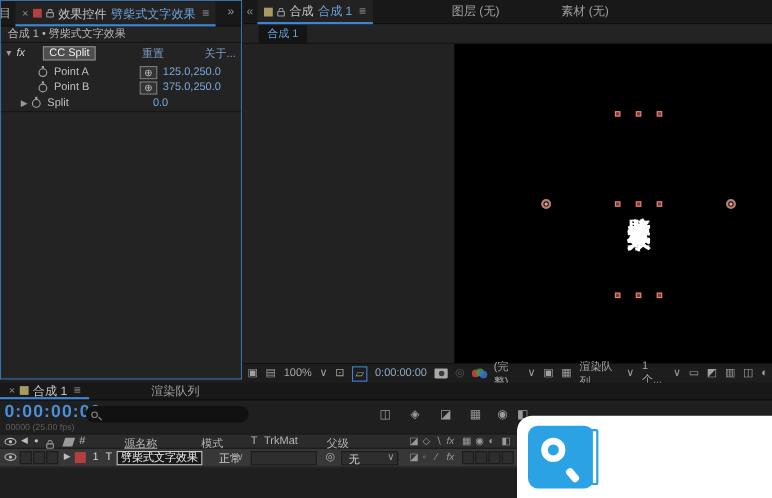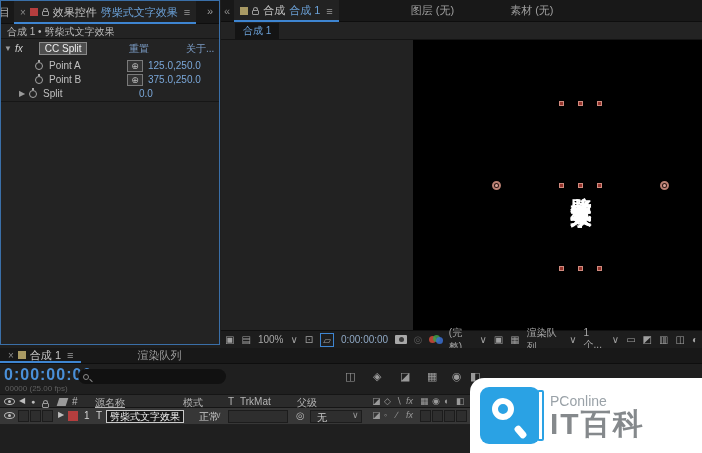--- a/index.html
+++ b/index.html
@@ -289,21 +289,21 @@
     <span class="tl-top-ic" style="left:470px;">◧</span>
   </div>
 
   <div id="tl-header">
     <span class="hcell eye" style="left:4px;top:3px;"></span>
     <span class="hcell" style="left:19px;font-size:8px;color:#bdbdbd;">◀</span>
     <span class="hcell" style="left:31px;font-size:7px;color:#bdbdbd;top:3px;">●</span>
     <span class="hcell lock" style="left:42px;top:5px;"></span>
     <span class="hcell tag" style="left:58px;top:3px;"></span>
     <span class="hcell" style="left:72px;color:#bdbdbd;">#</span>
-    <span class="hcell" style="left:95px;text-decoration:underline;">源名称</span>
+    <span class="hcell" style="left:113px;text-decoration:underline;">源名称</span>
     <span class="hcell" style="left:183px;">模式</span>
     <span class="hcell" style="left:228px;">T</span>
     <span class="hcell" style="left:240px;">TrkMat</span>
     <span class="hcell" style="left:297px;">父级</span>
     <span class="hcell switchic" style="left:372px;">◪</span>
     <span class="hcell switchic" style="left:384px;">◇</span>
     <span class="hcell switchic" style="left:396px;">∖</span>
     <span class="hcell switchic" style="left:406px;font-style:italic;">fx</span>
     <span class="hcell switchic" style="left:420px;">▦</span>
     <span class="hcell switchic" style="left:432px;">◉</span>
@@ -336,17 +336,13 @@
     <span class="lcell cellbox" style="left:444px;width:11px;height:12px;"></span>
     <span class="lcell cellbox" style="left:456px;width:11px;height:12px;"></span>
   </div>
 </div>
 
 <div class="abs" id="watermark">
   <div id="wm-logo">
     <div class="lens"></div>
     <div class="page"></div>
   </div>
-  <div id="wm-text">
-    <div class="brand">PConline</div>
-    <div class="title">IT百科</div>
-  </div>
 </div>
 
 </body></html>

